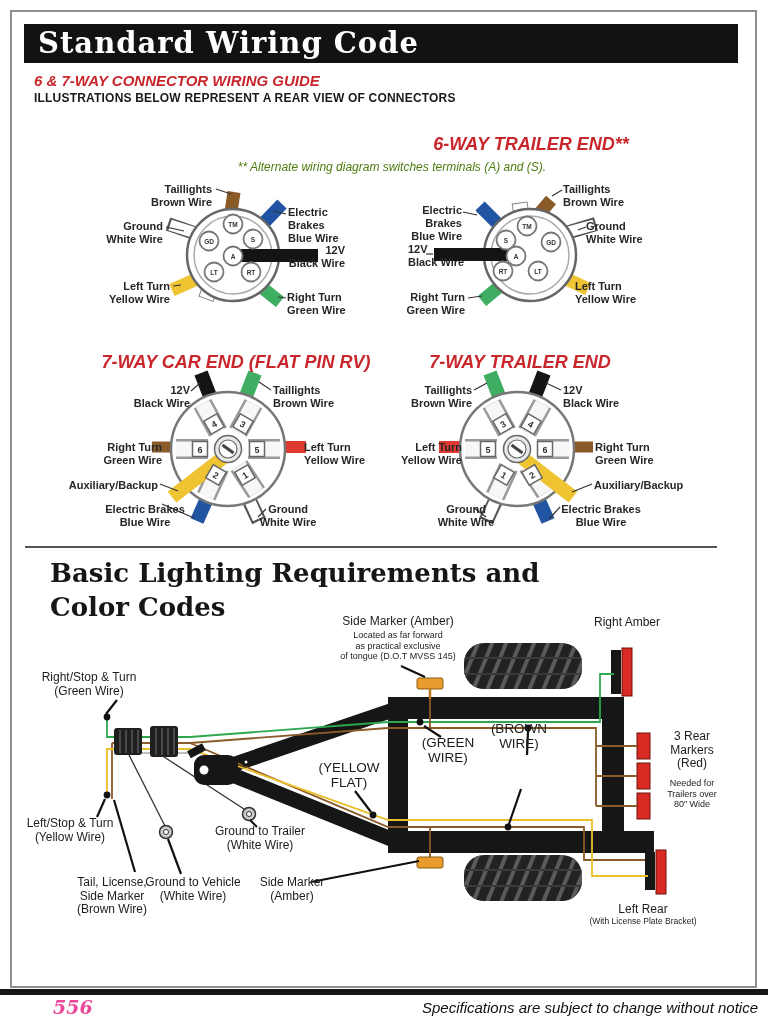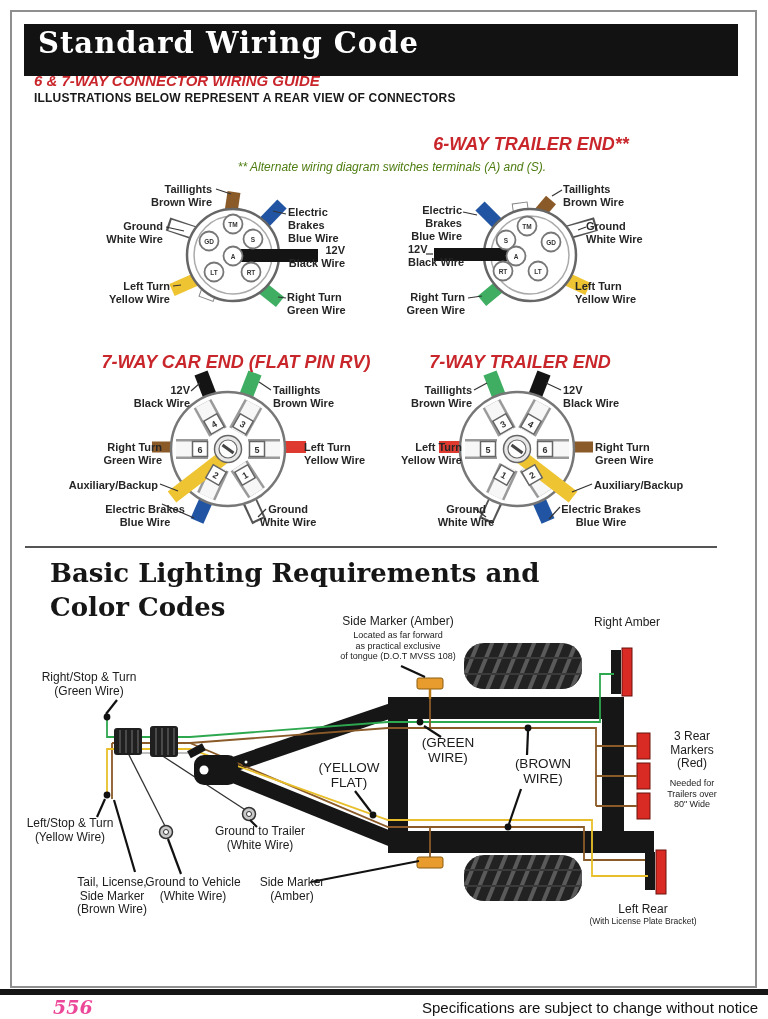--- a/index.html
+++ b/index.html
@@ -1,39 +1,39 @@
 <!DOCTYPE html>
 <html><head>
 <meta charset="utf-8">
 <style>
   html,body{margin:0;padding:0;background:#fff;}
   #page{position:relative;width:768px;height:1019px;background:#fff;overflow:hidden;
         font-family:"Liberation Sans",sans-serif;}
   .abs{position:absolute;}
   #frame{left:10px;top:10px;width:743px;height:974px;border:2px solid #8f8f8f;}
-  #titlebar{left:24px;top:24px;width:714px;height:52px;background:#121212;color:#fff;
+  #titlebar{left:24px;top:24px;width:714px;height:39px;background:#121212;color:#fff;
             font-family:"DejaVu Serif",serif;font-weight:bold;font-size:29px;line-height:39px;
             padding-left:14px;box-sizing:border-box;letter-spacing:1px;}
   .redhead{color:#c9262c;font-weight:bold;font-style:italic;font-size:15px;}
   .subhead{color:#1a1a1a;font-weight:bold;font-size:12px;letter-spacing:0.2px;}
   .conn-title{color:#c9262c;font-weight:bold;font-style:italic;font-size:18px;white-space:nowrap;}
   .note{color:#4d7c0f;font-style:italic;font-size:12px;white-space:nowrap;}
   .lbl{font-size:11px;font-weight:bold;color:#262626;line-height:1.16;white-space:pre-line;}
   .tl{font-size:12px;color:#1c1c1c;line-height:1.13;white-space:pre-line;text-align:center;}
   .tl-big{font-size:13.5px;}
   .tl-sm{font-size:9px;line-height:1.18;}
   .tl-xs{font-size:8.5px;}
   .ctr{transform:translateX(-50%);text-align:center;}
   .ral{text-align:right;}
   #bl-head{font-family:"DejaVu Serif",serif;font-weight:bold;font-size:26px;line-height:34px;
            color:#161616;white-space:pre-line;}
   #footer-rule{left:0;top:989px;width:768px;height:6px;background:#161616;}
   #page-num{left:53px;top:996px;font-family:"DejaVu Serif",serif;font-weight:bold;
             font-style:italic;font-size:19px;color:#ec4899;}
-  #notice{right:10px;top:999px;font-size:15px;color:#111;}
+  #notice{right:10px;top:999px;font-style:italic;font-size:15px;color:#111;}
   svg text{font-family:"Liberation Sans",sans-serif;}
 </style>
 </head>
 <body>
 
 <div id="page">
 
   <div class="abs" id="frame"></div>
 
   <svg class="abs" style="left:0;top:0;" width="768" height="1019" viewBox="0 0 768 1019">
@@ -448,27 +448,27 @@
 White Wire</div>
   <div class="abs lbl ctr" style="left:601px;top:503px;">Electric Brakes
 Blue Wire</div>
 
   <div class="abs" id="bl-head" style="left:50px;top:556px;">Basic Lighting Requirements and
 Color Codes</div>
 
   <div class="abs tl ctr" style="left:398px;top:615px;">Side Marker (Amber)</div>
   <div class="abs tl tl-sm ctr" style="left:398px;top:630px;">Located as far forward
 as practical exclusive
-of tongue (D.O.T MVSS 108)</div>
+of tongue (D.O.T MVSS 145)</div>
   <div class="abs tl ctr" style="left:627px;top:616px;">Right Amber</div>
   <div class="abs tl ctr" style="left:89px;top:671px;">Right/Stop &amp; Turn
 (Green Wire)</div>
   <div class="abs tl tl-big ctr" style="left:448px;top:735px;">(GREEN
 WIRE)</div>
-  <div class="abs tl tl-big ctr" style="left:519px;top:756px;margin-left:24px;">(BROWN
+  <div class="abs tl tl-big ctr" style="left:519px;top:721px;">(BROWN
 WIRE)</div>
   <div class="abs tl tl-big ctr" style="left:349px;top:760px;">(YELLOW
 FLAT)</div>
   <div class="abs tl ctr" style="left:70px;top:817px;">Left/Stop &amp; Turn
 (Yellow Wire)</div>
   <div class="abs tl ctr" style="left:260px;top:825px;">Ground to Trailer
 (White Wire)</div>
   <div class="abs tl ctr" style="left:193px;top:876px;">Ground to Vehicle
 (White Wire)</div>
   <div class="abs tl ctr" style="left:112px;top:876px;">Tail, License,

